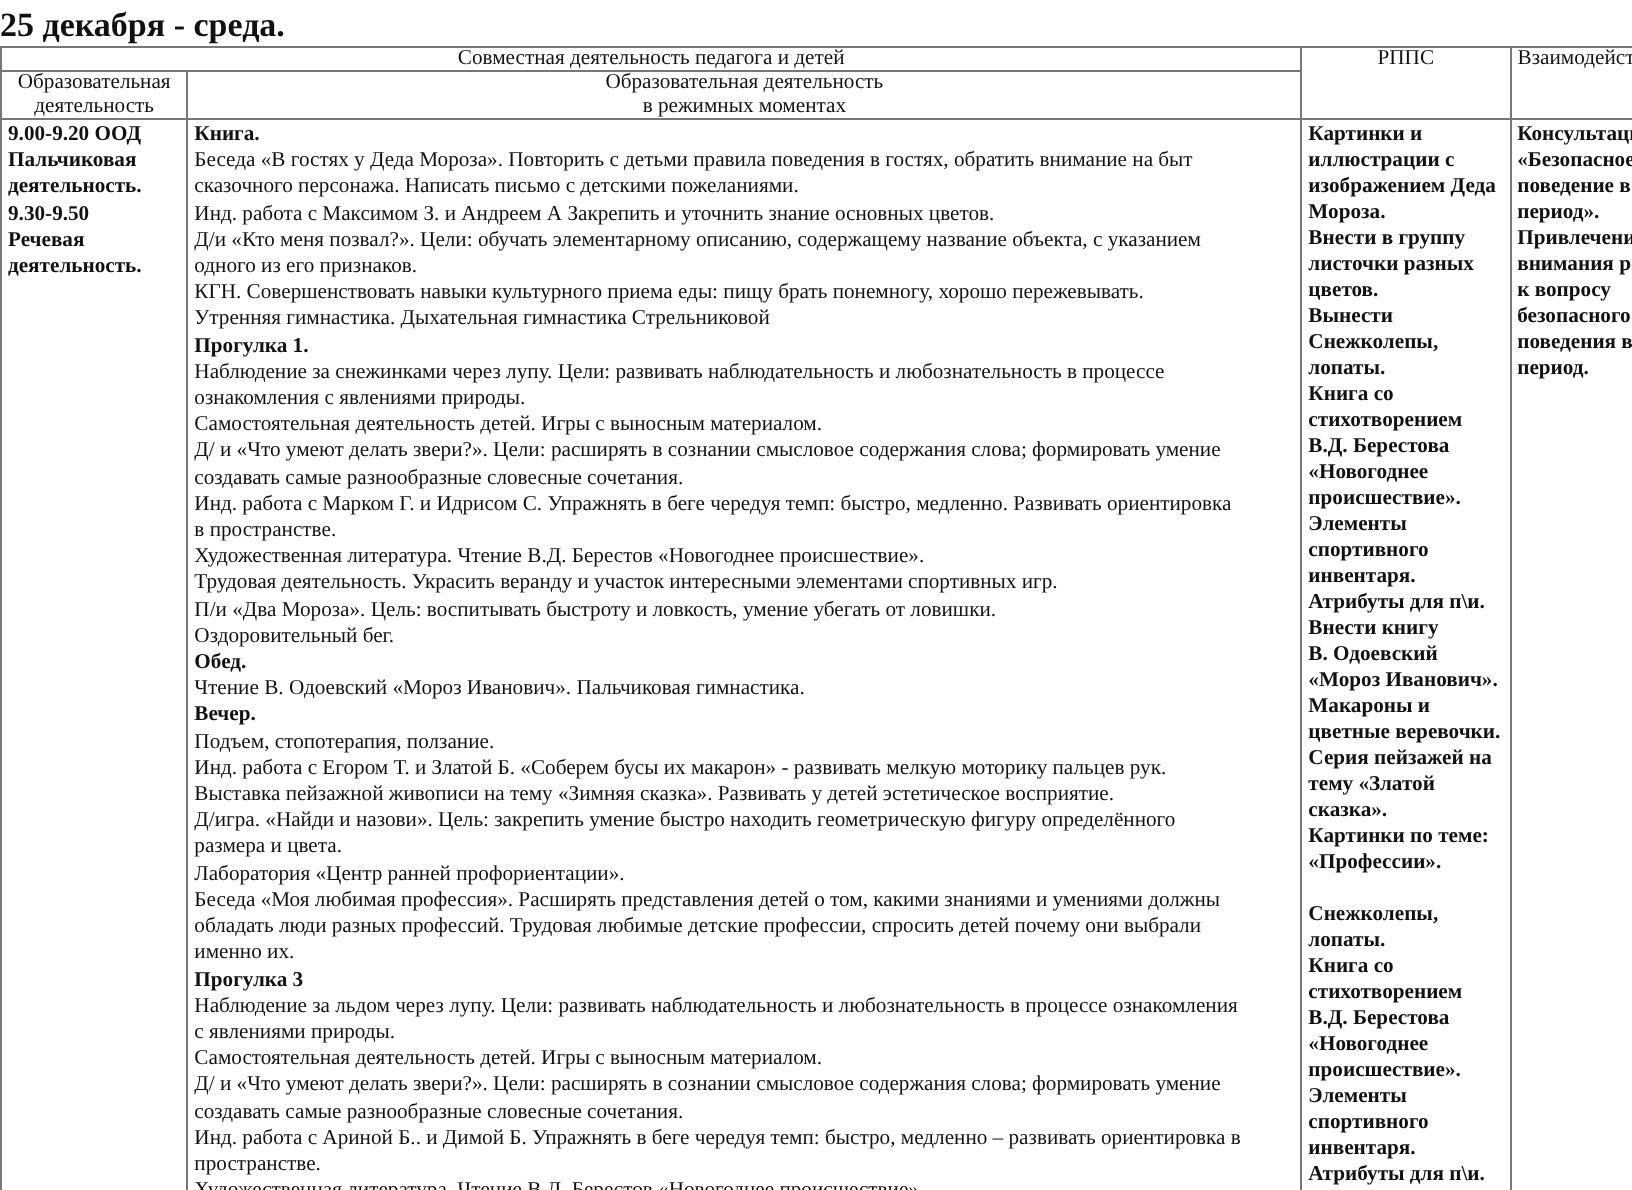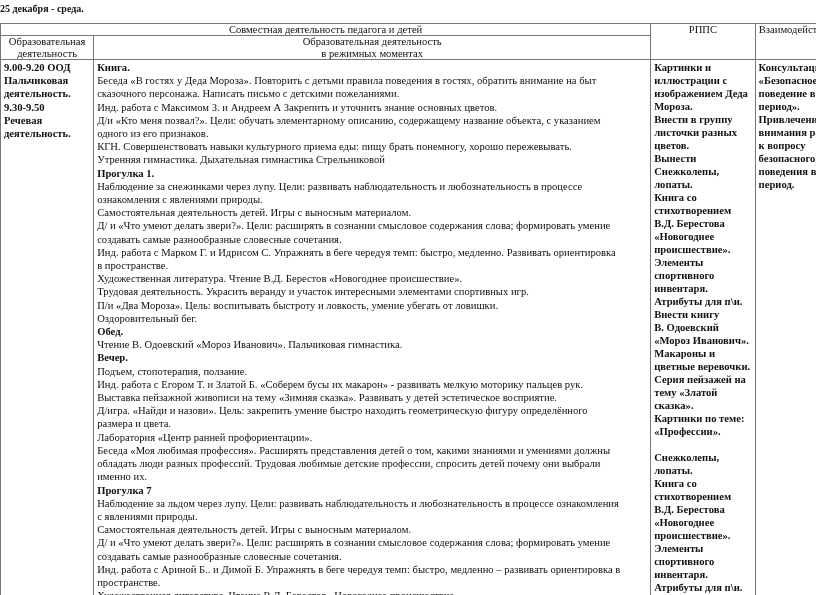--- a/index.html
+++ b/index.html
@@ -1,18 +1,18 @@
 <!DOCTYPE html>
 <html><head>
 <meta charset="utf-8">
 <style>
   html, body { margin:0; padding:0; background:#ffffff; }
   body { width:816px; height:595px; overflow:hidden; position:relative;
          font-family:"Liberation Serif", "DejaVu Serif", serif; color:#111; }
-  .date { position:absolute; left:0; top:3px; font-weight:bold; font-size:10px; }
+  .date { position:absolute; left:0; top:3px; font-weight:bold; font-size:17px; }
   table { position:absolute; left:0; top:23px; border-collapse:collapse; table-layout:fixed; width:900px; }
   td, th { border:1px solid #777; vertical-align:top; font-size:10.6px; line-height:13.2px; padding:0 3px; }
   th { font-weight:normal; text-align:center; }
   .col1 { width:91px; }
   .col2 { width:544px; }
   .col3 { width:102px; }
   .col4 { width:141px; }
   .h1 th { height:10px; line-height:11px; }
   .h2 th { height:22px; line-height:11.5px;margin-left:18px; }
   .left-b { font-weight:bold; padding-top:1px; }
@@ -83,21 +83,21 @@
             <span class="line b">Вечер.</span>
             <span class="line">Подъем, стопотерапия, ползание.</span>
             <span class="line">Инд. работа с Егором Т. и Златой Б. «Соберем бусы их макарон» - развивать мелкую моторику пальцев рук.</span>
             <span class="line">Выставка пейзажной живописи на тему «Зимняя сказка». Развивать у детей эстетическое восприятие.</span>
             <span class="line">Д/игра. «Найди и назови». Цель: закрепить умение быстро находить геометрическую фигуру определённого</span>
             <span class="line">размера и цвета.</span>
             <span class="line">Лаборатория «Центр ранней профориентации».</span>
             <span class="line">Беседа «Моя любимая профессия». Расширять представления детей о том, какими знаниями и умениями должны</span>
             <span class="line">обладать люди разных профессий. Трудовая любимые детские профессии, спросить детей почему они выбрали</span>
             <span class="line">именно их.</span>
-            <span class="line b">Прогулка 7</span>
+            <span class="line b">Прогулка 3</span>
             <span class="line">Наблюдение за льдом через лупу. Цели: развивать наблюдательность и любознательность в процессе ознакомления</span>
             <span class="line">с явлениями природы.</span>
             <span class="line">Самостоятельная деятельность детей. Игры с выносным материалом.</span>
             <span class="line">Д/ и «Что умеют делать звери?». Цели: расширять в сознании смысловое содержания слова; формировать умение</span>
             <span class="line">создавать самые разнообразные словесные сочетания.</span>
             <span class="line">Инд. работа с Ариной Б.. и Димой Б. Упражнять в беге чередуя темп: быстро, медленно – развивать ориентировка в</span>
             <span class="line">пространстве.</span>
             <span class="line">Художественная литература. Чтение В.Д. Берестов «Новогоднее происшествие».</span>
           </div>
         </td>

